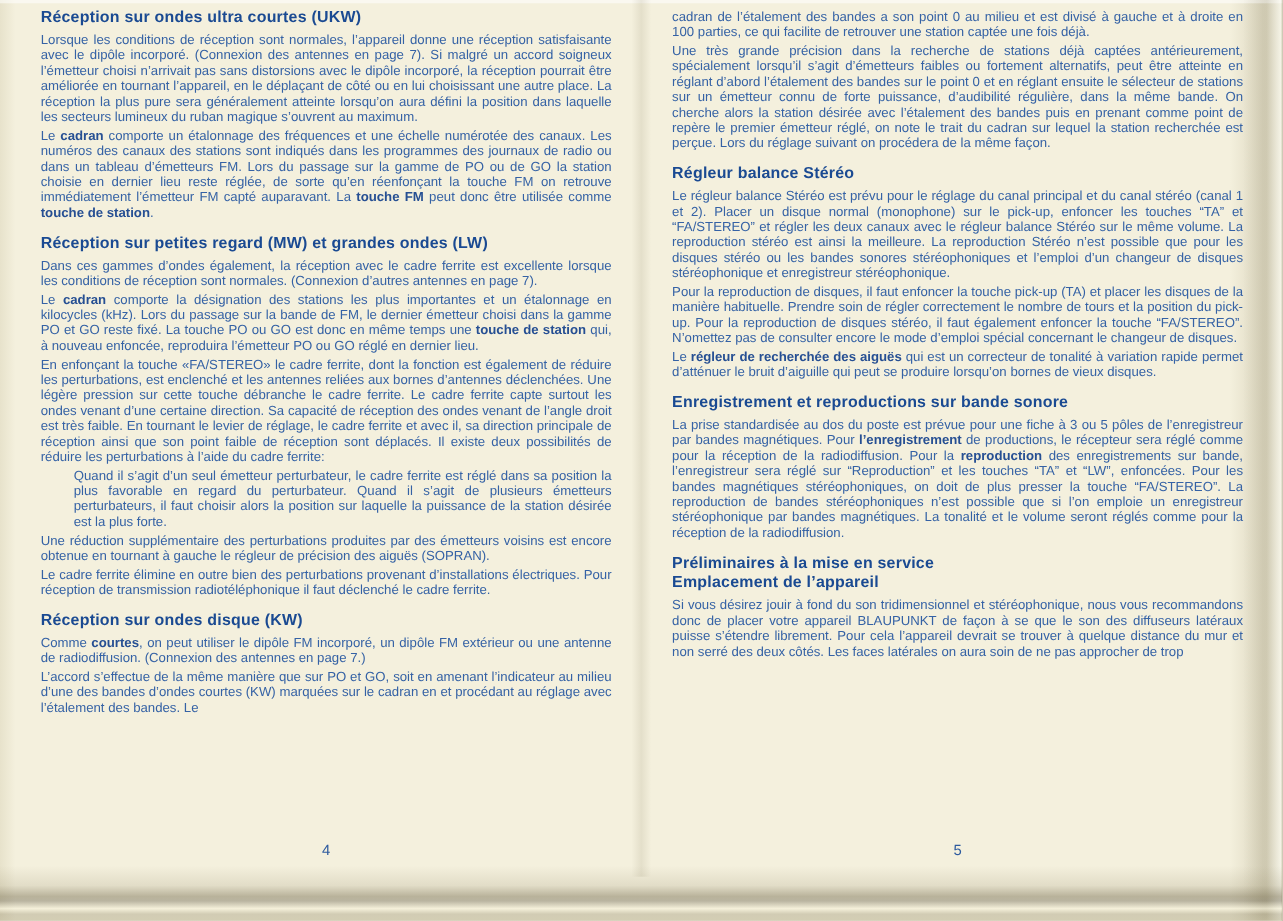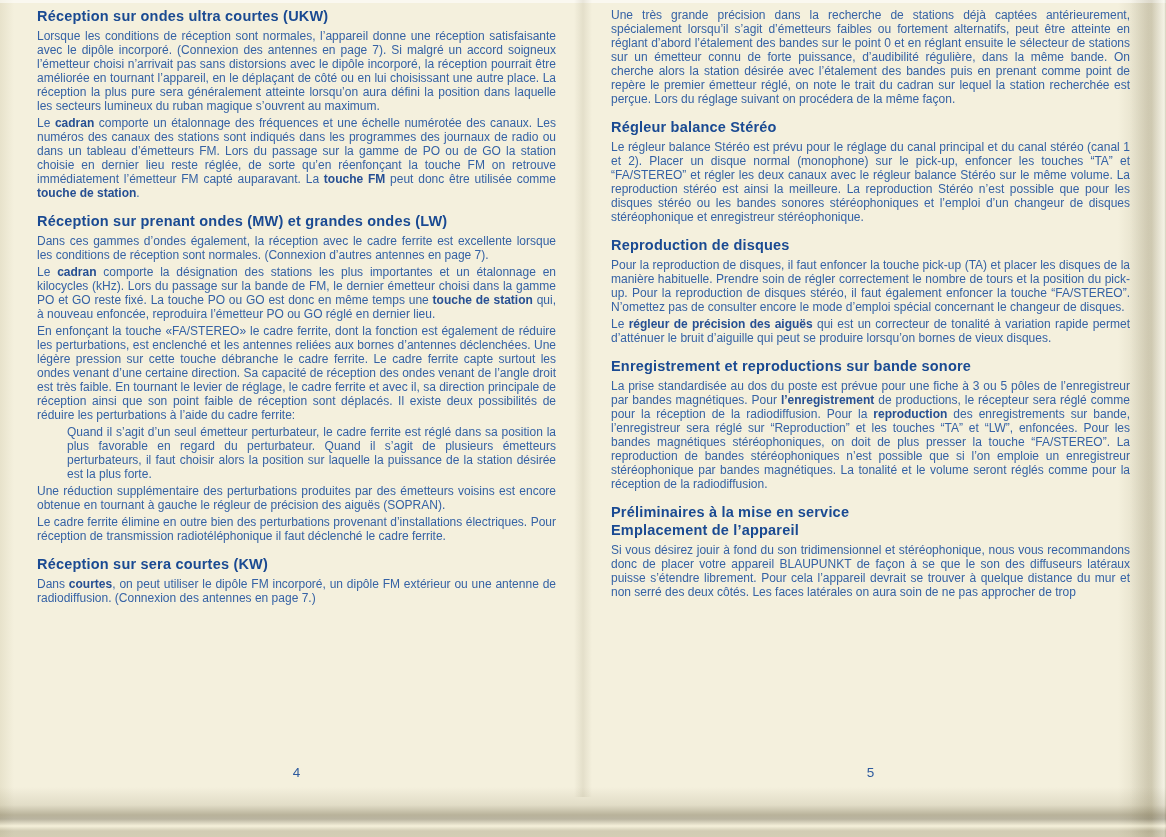--- a/index.html
+++ b/index.html
@@ -59,41 +59,42 @@
 
 <div class="scan">
   <div class="edge-top"></div>
 
   <div class="spread">
     <section class="col left">
       <div class="blocks">
           <h2><span>Réception sur ondes ultra courtes (UKW)</span></h2>
           <p><span>Lorsque les conditions de réception sont normales, l’appareil donne une réception satisfaisante avec le dipôle incorporé. (Connexion des antennes en page 7). Si malgré un accord soigneux l’émetteur choisi n’arrivait pas sans distorsions avec le dipôle incorporé, la réception pourrait être améliorée en tournant l’appareil, en le déplaçant de côté ou en lui choisissant une autre place. La réception la plus pure sera généralement atteinte lorsqu’on aura défini la position dans laquelle les secteurs lumineux du ruban magique s’ouvrent au maximum.</span></p>
           <p><span>Le </span><span class="bold">cadran</span><span> comporte un étalonnage des fréquences et une échelle numérotée des canaux. Les numéros des canaux des stations sont indiqués dans les programmes des journaux de radio ou dans un tableau d’émetteurs FM. Lors du passage sur la gamme de PO ou de GO la station choisie en dernier lieu reste réglée, de sorte qu’en réenfonçant la touche FM on retrouve immédiatement l’émetteur FM capté auparavant. La </span><span class="bold">touche FM</span><span> peut donc être utilisée comme </span><span class="bold">touche de station</span><span>.</span></p>
-          <h2><span>Réception sur prenant ondes (MW) et grandes ondes (LW)</span></h2>
+          <h2><span>Réception sur petites regard (MW) et grandes ondes (LW)</span></h2>
           <p><span>Dans ces gammes d’ondes également, la réception avec le cadre ferrite est excellente lorsque les conditions de réception sont normales. (Connexion d’autres antennes en page 7).</span></p>
           <p><span>Le </span><span class="bold">cadran</span><span> comporte la désignation des stations les plus importantes et un étalonnage en kilocycles (kHz). Lors du passage sur la bande de FM, le dernier émetteur choisi dans la gamme PO et GO reste fixé. La touche PO ou GO est donc en même temps une </span><span class="bold">touche de station</span><span> qui, à nouveau enfoncée, reproduira l’émetteur PO ou GO réglé en dernier lieu.</span></p>
           <p><span>En enfonçant la touche «FA/STEREO» le cadre ferrite, dont la fonction est également de réduire les perturbations, est enclenché et les antennes reliées aux bornes d’antennes déclenchées. Une légère pression sur cette touche débranche le cadre ferrite. Le cadre ferrite capte surtout les ondes venant d’une certaine direction. Sa capacité de réception des ondes venant de l’angle droit est très faible. En tournant le levier de réglage, le cadre ferrite et avec il, sa direction principale de réception ainsi que son point faible de réception sont déplacés. Il existe deux possibilités de réduire les perturbations à l’aide du cadre ferrite:</span></p>
           <p class="indent"><span>Quand il s’agit d’un seul émetteur perturbateur, le cadre ferrite est réglé dans sa position la plus favorable en regard du perturbateur. Quand il s’agit de plusieurs émetteurs perturbateurs, il faut choisir alors la position sur laquelle la puissance de la station désirée est la plus forte.</span></p>
           <p><span>Une réduction supplémentaire des perturbations produites par des émetteurs voisins est encore obtenue en tournant à gauche le régleur de précision des aiguës (SOPRAN).</span></p>
           <p><span>Le cadre ferrite élimine en outre bien des perturbations provenant d’installations électriques. Pour réception de transmission radiotéléphonique il faut déclenché le cadre ferrite.</span></p>
-          <h2><span>Réception sur sera courtes (KW)</span></h2>
-          <p><span>Dans </span><span class="bold">courtes</span><span>, on peut utiliser le dipôle FM incorporé, un dipôle FM extérieur ou une antenne de radiodiffusion. (Connexion des antennes en page 7.)</span></p>
+          <h2><span>Réception sur ondes disque (KW)</span></h2>
+          <p><span>Comme </span><span class="bold">courtes</span><span>, on peut utiliser le dipôle FM incorporé, un dipôle FM extérieur ou une antenne de radiodiffusion. (Connexion des antennes en page 7.)</span></p>
+          <p><span>L’accord s’effectue de la même manière que sur PO et GO, soit en amenant l’indicateur au milieu d’une des bandes d’ondes courtes (KW) marquées sur le cadran en et procédant au réglage avec l’étalement des bandes. Le</span></p>
         </div>
       <div class="pagenum">4</div>
     </section>
 
     <section class="col right">
       <div class="blocks">
+          <p><span>cadran de l’étalement des bandes a son point 0 au milieu et est divisé à gauche et à droite en 100 parties, ce qui facilite de retrouver une station captée une fois déjà.</span></p>
           <p><span>Une très grande précision dans la recherche de stations déjà captées antérieurement, spécialement lorsqu’il s’agit d’émetteurs faibles ou fortement alternatifs, peut être atteinte en réglant d’abord l’étalement des bandes sur le point 0 et en réglant ensuite le sélecteur de stations sur un émetteur connu de forte puissance, d’audibilité régulière, dans la même bande. On cherche alors la station désirée avec l’étalement des bandes puis en prenant comme point de repère le premier émetteur réglé, on note le trait du cadran sur lequel la station recherchée est perçue. Lors du réglage suivant on procédera de la même façon.</span></p>
           <h2><span>Régleur balance Stéréo</span></h2>
           <p><span>Le régleur balance Stéréo est prévu pour le réglage du canal principal et du canal stéréo (canal 1 et 2). Placer un disque normal (monophone) sur le pick-up, enfoncer les touches “TA” et “FA/STEREO” et régler les deux canaux avec le régleur balance Stéréo sur le même volume. La reproduction stéréo est ainsi la meilleure. La reproduction Stéréo n’est possible que pour les disques stéréo ou les bandes sonores stéréophoniques et l’emploi d’un changeur de disques stéréophonique et enregistreur stéréophonique.</span></p>
-          <h2><span>Reproduction de disques</span></h2>
           <p><span>Pour la reproduction de disques, il faut enfoncer la touche pick-up (TA) et placer les disques de la manière habituelle. Prendre soin de régler correctement le nombre de tours et la position du pick-up. Pour la reproduction de disques stéréo, il faut également enfoncer la touche “FA/STEREO”. N’omettez pas de consulter encore le mode d’emploi spécial concernant le changeur de disques.</span></p>
-          <p><span>Le </span><span class="bold">régleur de précision des aiguës</span><span> qui est un correcteur de tonalité à variation rapide permet d’atténuer le bruit d’aiguille qui peut se produire lorsqu’on bornes de vieux disques.</span></p>
+          <p><span>Le </span><span class="bold">régleur de recherchée des aiguës</span><span> qui est un correcteur de tonalité à variation rapide permet d’atténuer le bruit d’aiguille qui peut se produire lorsqu’on bornes de vieux disques.</span></p>
           <h2><span>Enregistrement et reproductions sur bande sonore</span></h2>
           <p><span>La prise standardisée au dos du poste est prévue pour une fiche à 3 ou 5 pôles de l’enregistreur par bandes magnétiques. Pour </span><span class="bold">l’enregistrement</span><span> de productions, le récepteur sera réglé comme pour la réception de la radiodiffusion. Pour la </span><span class="bold">reproduction</span><span> des enregistrements sur bande, l’enregistreur sera réglé sur “Reproduction” et les touches “TA” et “LW”, enfoncées. Pour les bandes magnétiques stéréophoniques, on doit de plus presser la touche “FA/STEREO”. La reproduction de bandes stéréophoniques n’est possible que si l’on emploie un enregistreur stéréophonique par bandes magnétiques. La tonalité et le volume seront réglés comme pour la réception de la radiodiffusion.</span></p>
           <h2 class="mb0"><span>Préliminaires à la mise en service</span></h2>
           <h2 class="mt0"><span>Emplacement de l’appareil</span></h2>
           <p><span>Si vous désirez jouir à fond du son tridimensionnel et stéréophonique, nous vous recommandons donc de placer votre appareil BLAUPUNKT de façon à se que le son des diffuseurs latéraux puisse s’étendre librement. Pour cela l’appareil devrait se trouver à quelque distance du mur et non serré des deux côtés. Les faces latérales on aura soin de ne pas approcher de trop</span></p>
         </div>
       <div class="pagenum">5</div>
     </section>
   </div>
 

